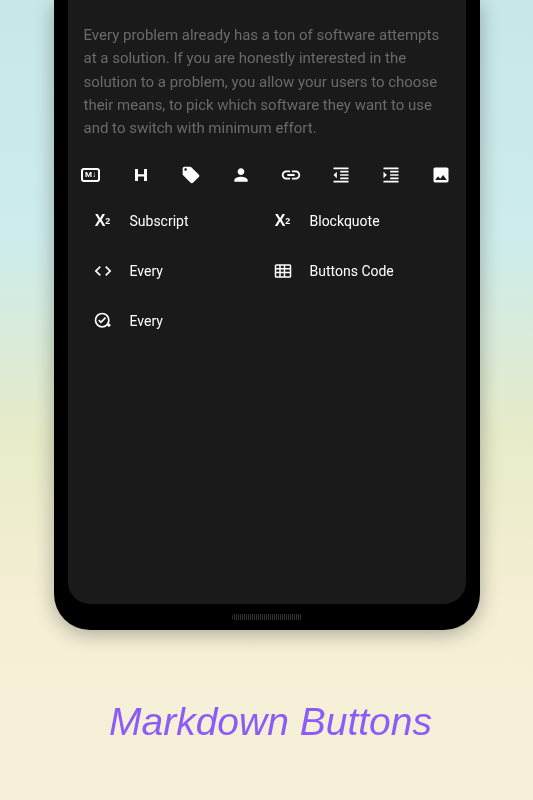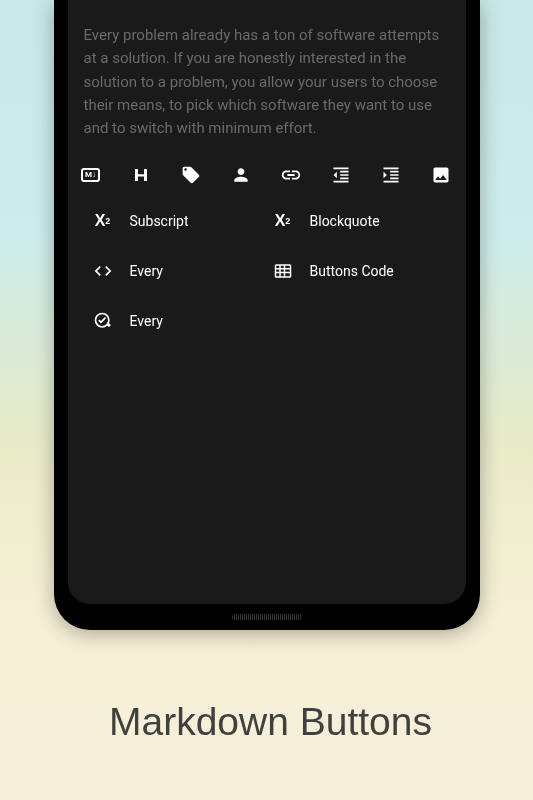--- a/index.html
+++ b/index.html
@@ -105,24 +105,25 @@
       height: 6px;
       border-radius: 3px;
       background: repeating-linear-gradient(90deg, #333 0, #333 1px, #000 1px, #000 2px);
     }
     .caption {
       position: absolute;
       bottom: 56px;
       left: 8px;
       right: 0;
       text-align: center;
-      color: #404040;
+      color: #8b5cf6;
       font-size: 39px;
       font-weight: 500;
       font-family: "Segoe UI", Arial, sans-serif;
+      font-style: italic;
     }
     .sub-super { font-family: Arial, sans-serif; }
     .sub-super sub, .sub-super sup { font-size: 9px; }
   </style>
 </head>
 <body>
 
 <div class="phone">
   <div class="screen">
 

